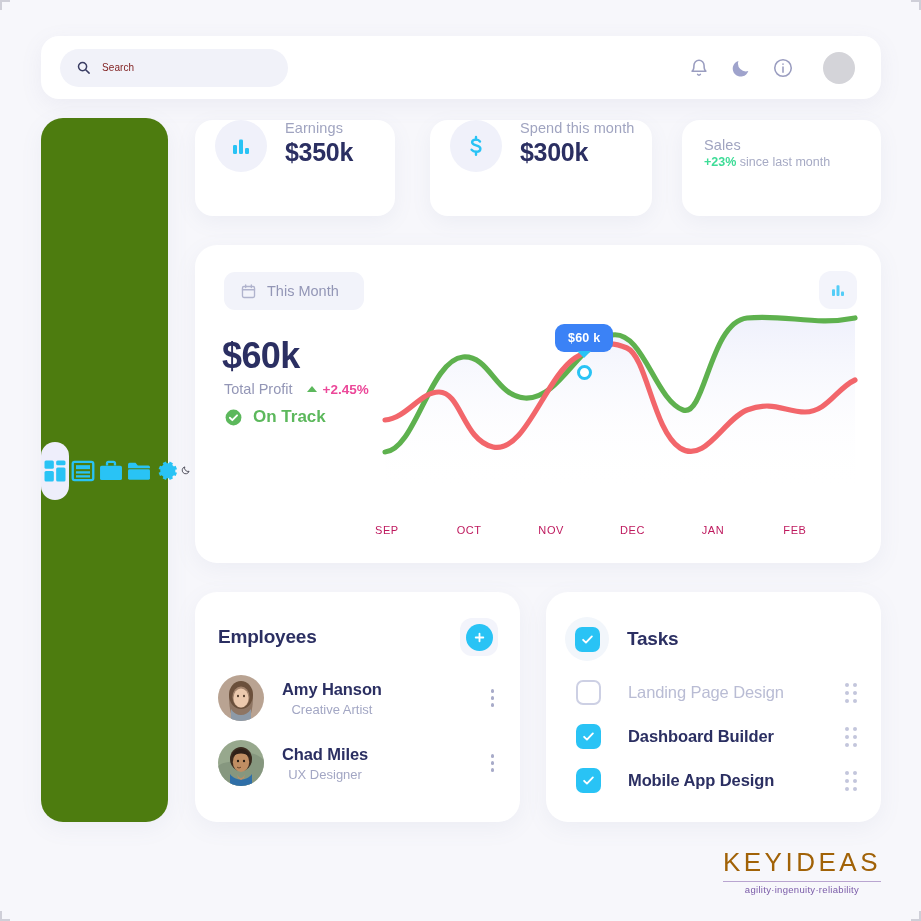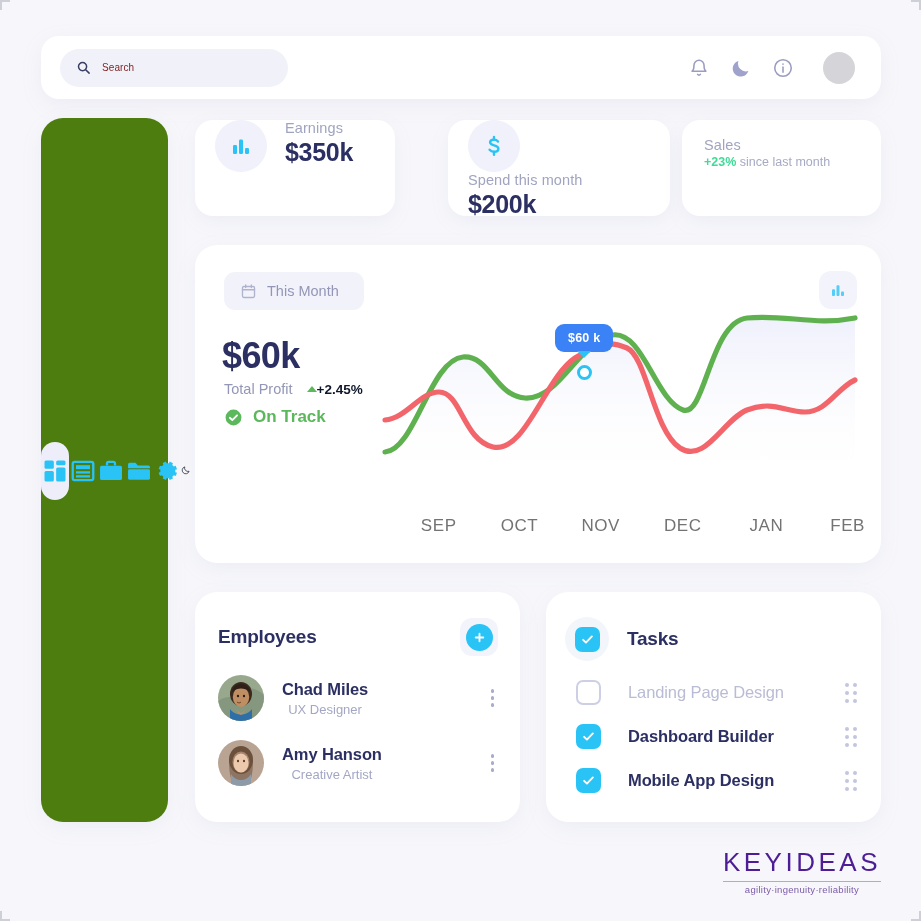--- a/index.html
+++ b/index.html
@@ -107,21 +107,21 @@
   
   .stat {
     position: absolute;
     background: #ffffff;
     border-radius: 18px;
     box-shadow: 0 6px 20px rgba(120,125,165,0.08);
     display: flex;
     align-items: flex-start;
   }
   .stat.s1 { left: 195px; top: 120px; width: 200px; height: 96px; padding-left: 20px; }
-  .stat.s2 { left: 448px; top: 120px; width: 222px; height: 96px; padding-left: 20px; flex-direction: column; }
+  .stat.s2 { left: 430px; top: 120px; width: 222px; height: 96px; padding-left: 20px; }
   .stat.s3 { left: 682px; top: 120px; width: 199px; height: 96px; padding-left: 22px; display: block; padding-top: 17px; }
 
   .stat-ico {
     width: 52px; height: 52px;
     border-radius: 50%;
     background: #f0f1fa;
     display: flex;
     align-items: center;
     justify-content: center;
     flex: none;
@@ -189,22 +189,22 @@
   }
   .profit-row {
     position: absolute;
     left: 29px; top: 136px;
     display: flex;
     align-items: center;
     gap: 14px;
   }
   .profit-row .lbl { font-size: 14.5px; color: #9396b6; }
   .profit-row .pct {
-    display: flex; align-items: center; 
-    font-size: 13.5px; font-weight: bold; color: #0f172a;
+    display: flex; align-items: center; gap: 6px;
+    font-size: 13.5px; font-weight: bold; color: #ec4899;
   }
   .tri-up {
     width: 0; height: 0;
     border-left: 5px solid transparent;
     border-right: 5px solid transparent;
     border-bottom: 6px solid #5cb85c;
   }
   .ontrack {
     position: absolute;
     left: 29px; top: 162px;
@@ -219,23 +219,23 @@
     width: 490px; height: 200px;
   }
   .axis-labels {
     position: absolute;
     left: 180px; bottom: 27px;
     width: 490px;
     display: flex;
   }
   .axis-labels span {
     flex: 1;
-    text-align: right;
-    font-size: 17px;
-    color: #737373;
+    text-align: left;
+    font-size: 11px;
+    color: #be185d;
     letter-spacing: 0.6px;
   }
 
   .tooltip {
     position: absolute;
     left: 360px; top: 79px;
     background: #3b82f6;
     color: #ffffff;
     font-size: 12.5px;
     font-weight: bold;
@@ -368,21 +368,21 @@
 
   
   .logo {
     position: absolute;
     right: 40px; bottom: 26px;
     text-align: center;
   }
   .logo-main {
     font-size: 26px;
     letter-spacing: 3.5px;
-    color: #4c1d95;
+    color: #a16207;
     font-family: "Liberation Sans", sans-serif;
     font-weight: normal;
   }
   .logo-rule { height: 1px; background: #b9a5d0; margin: 3px 0 2px; }
   .logo-tag {
     font-size: 9.5px;
     letter-spacing: 0.3px;
     color: #7a5ba8;
   }
 </style>
@@ -497,21 +497,21 @@
 <div class="stat s2">
   <div class="stat-ico">
     <svg viewBox="0 0 24 24" fill="none" stroke="#29c3f5" stroke-width="2.4" stroke-linecap="round" stroke-linejoin="round">
       <path d="M16 7.5c-1-1.3-2.6-1.9-4.2-1.9-2.2 0-3.7 1.1-3.7 2.7 0 1.8 1.8 2.5 4 3.1 2.3.6 4.3 1.4 4.3 3.4 0 1.8-1.8 3-4.2 3-1.9 0-3.6-.7-4.6-2"></path>
       <line x1="12" y1="3" x2="12" y2="5.6"></line>
         <line x1="12" y1="18" x2="12" y2="20.8"></line>
     </svg>
   </div>
   <div>
     <div class="stat-label">Spend this month</div>
-    <div class="stat-value">$200k</div>
+    <div class="stat-value">$300k</div>
   </div>
 </div>
 
 <div class="stat s3">
   <div class="stat-label">Sales</div>
   <div class="stat-sub">
     <b>+23%</b>
     <span>since last month</span>
   </div>
 </div>
@@ -591,20 +591,44 @@
   <div class="emp-head">
     <span class="emp-title">Employees</span>
     <div class="add-btn">
       <span class="add-circle">
         <svg viewBox="0 0 24 24" fill="none" stroke="#ffffff" stroke-width="3.4" stroke-linecap="round">
           <line x1="12" y1="5" x2="12" y2="19"></line>
             <line x1="5" y1="12" x2="19" y2="12"></line>
         </svg>
       </span>
     </div>
+  </div>
+
+  <div class="emp-row">
+    <span class="emp-avatar">
+      <svg viewBox="0 0 46 46">
+        <rect width="46" height="46" fill="#b9a392"></rect>
+        <ellipse cx="23" cy="20" rx="12" ry="14" fill="#6b513c"></ellipse>
+        <ellipse cx="23" cy="22" rx="8.5" ry="10.5" fill="#e8c4a8"></ellipse>
+        <path d="M11 22c0-9 5.5-14 12-14s12 5 12 14c0 10-2 18-4 22H15c-2-4-4-12-4-22z" fill="#6b513c" opacity="0.55"></path>
+        <ellipse cx="23" cy="23" rx="7.5" ry="9.5" fill="#ecc9ad"></ellipse>
+        <ellipse cx="20" cy="21" rx="1" ry="1.2" fill="#4a3526"></ellipse>
+        <ellipse cx="26" cy="21" rx="1" ry="1.2" fill="#4a3526"></ellipse>
+        <path d="M13 34c2.5 4 6 6 10 6s7.5-2 10-6v12H13z" fill="#8d9aa8"></path>
+      </svg>
+    </span>
+    <div>
+      <div class="emp-name">Amy Hanson</div>
+      <div class="emp-role">Creative Artist</div>
+    </div>
+    <span class="dots-v">
+        <i></i>
+        <i></i>
+        <i></i>
+      </span>
   </div>
 
   <div class="emp-row">
     <span class="emp-avatar">
       <svg viewBox="0 0 46 46">
         <rect width="46" height="46" fill="#97a88d"></rect>
         <path d="M0 26c6-5 12-3 18-6s12-8 18-6 10 6 10 6v26H0z" fill="#7f9079" opacity="0.7"></path>
         <ellipse cx="23" cy="19" rx="11" ry="12" fill="#3a2a1e"></ellipse>
         <ellipse cx="23" cy="22" rx="8.2" ry="10" fill="#c08e63"></ellipse>
         <path d="M14 17c1-6 5-8 9-8s8 2 9 8c-3-3-6-3.5-9-3.5S17 14 14 17z" fill="#2e2018"></path>
@@ -618,44 +642,20 @@
     <div>
       <div class="emp-name">Chad Miles</div>
       <div class="emp-role">UX Designer</div>
     </div>
     <span class="dots-v">
         <i></i>
         <i></i>
         <i></i>
       </span>
   </div>
-
-  <div class="emp-row">
-    <span class="emp-avatar">
-      <svg viewBox="0 0 46 46">
-        <rect width="46" height="46" fill="#b9a392"></rect>
-        <ellipse cx="23" cy="20" rx="12" ry="14" fill="#6b513c"></ellipse>
-        <ellipse cx="23" cy="22" rx="8.5" ry="10.5" fill="#e8c4a8"></ellipse>
-        <path d="M11 22c0-9 5.5-14 12-14s12 5 12 14c0 10-2 18-4 22H15c-2-4-4-12-4-22z" fill="#6b513c" opacity="0.55"></path>
-        <ellipse cx="23" cy="23" rx="7.5" ry="9.5" fill="#ecc9ad"></ellipse>
-        <ellipse cx="20" cy="21" rx="1" ry="1.2" fill="#4a3526"></ellipse>
-        <ellipse cx="26" cy="21" rx="1" ry="1.2" fill="#4a3526"></ellipse>
-        <path d="M13 34c2.5 4 6 6 10 6s7.5-2 10-6v12H13z" fill="#8d9aa8"></path>
-      </svg>
-    </span>
-    <div>
-      <div class="emp-name">Amy Hanson</div>
-      <div class="emp-role">Creative Artist</div>
-    </div>
-    <span class="dots-v">
-        <i></i>
-        <i></i>
-        <i></i>
-      </span>
-  </div>
 </div>
 
 <div class="panel tasks">
 
   <div class="task-head">
     <span class="halo">
       <span class="cbox on">
         <svg viewBox="0 0 24 24" fill="none" stroke="#ffffff" stroke-width="3" stroke-linecap="round" stroke-linejoin="round">
           <path d="M5 12.5l4.5 4.5L19 7"></path>
         </svg>

